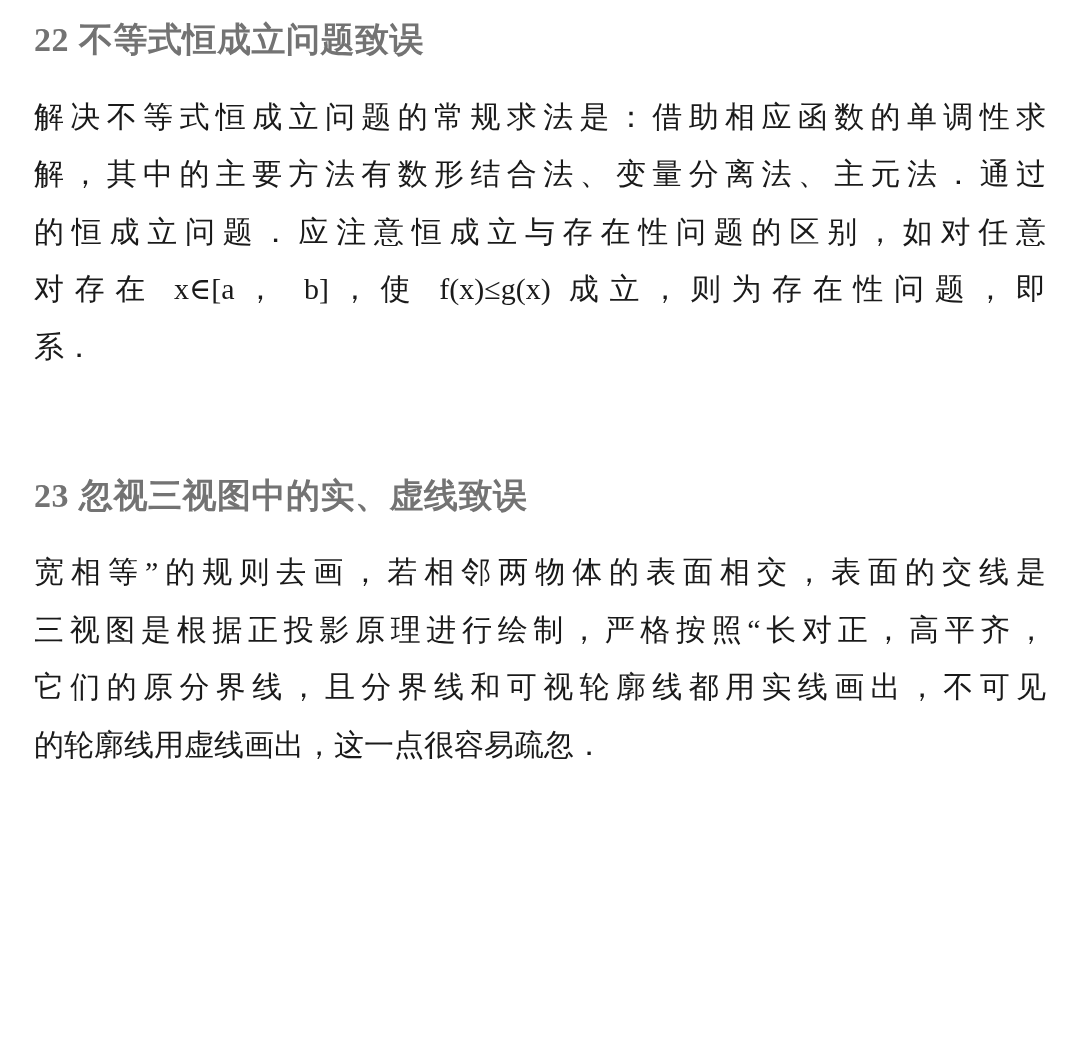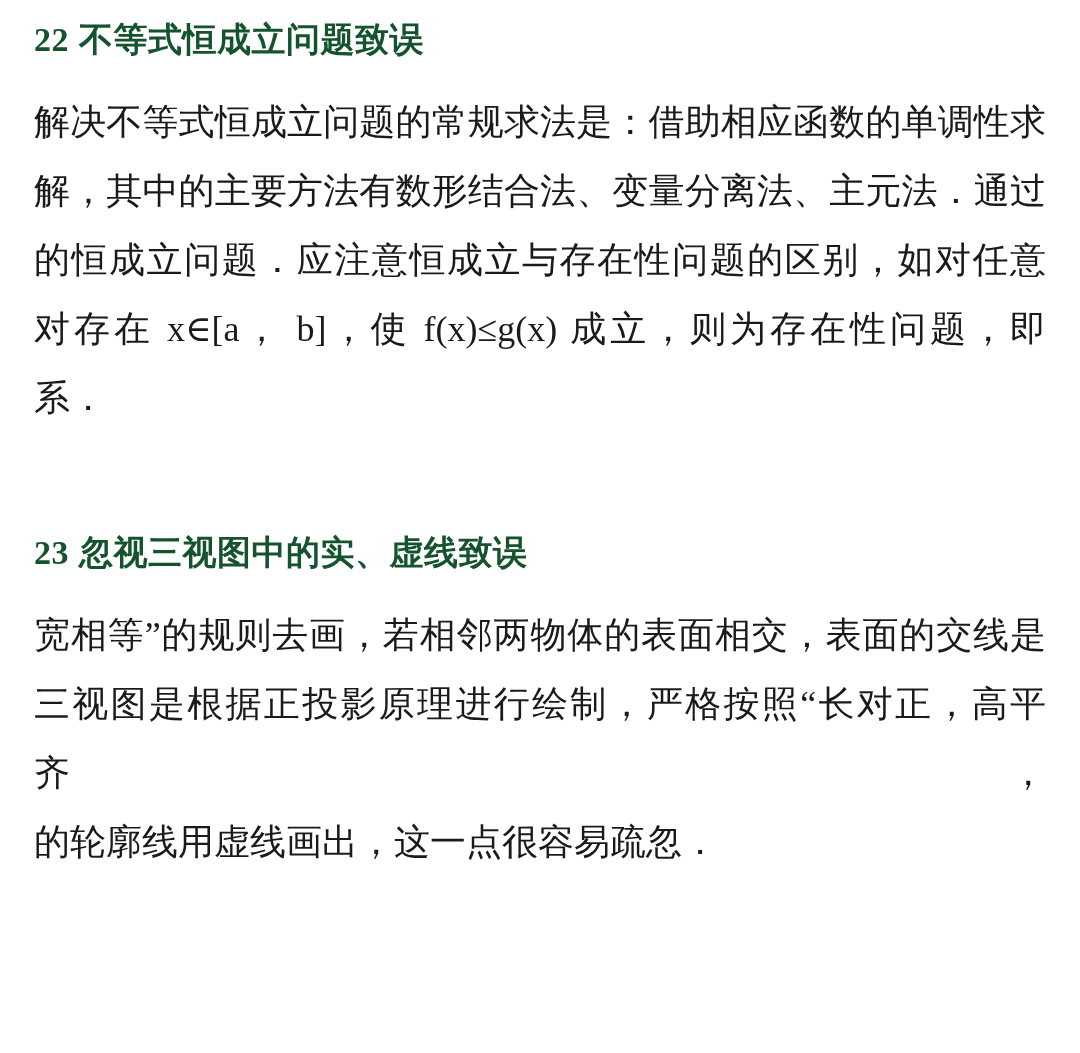--- a/index.html
+++ b/index.html
@@ -25,27 +25,27 @@
   .section + .section {
     margin-top: 96px;
   }
   .heading {
     font-family: "Liberation Serif", "DejaVu Serif", serif;
     font-weight: bold;
     font-size: 34px;
     line-height: 1.4;
     letter-spacing: 0.5px;
     margin: 0 0 24px 0;
-    color: #14532d;
+    color: #737373;
   }
   .heading .num {
     margin-right: 10px;
   }
   .body-text {
-    font-size: 36px;
+    font-size: 30px;
     line-height: 1.92;
     text-align: justify;
     text-justify: inter-ideograph;
     color: #1a1a1a;
     margin: 0;
   }
   .line {
     display: block;
   }
   .line.justify {
@@ -75,17 +75,18 @@
     </div>
   </div>
 
   <div class="section">
     <h2 class="heading">
       <span class="num">23</span><span>忽视三视图中的实、虚线致误</span>
     </h2>
     <div class="body-text">
       <span class="line justify">宽相等”的规则去画，若相邻两物体的表面相交，表面的交线是</span>
       <span class="line justify">三视图是根据正投影原理进行绘制，严格按照“长对正，高平齐，</span>
+      <span class="line justify">它们的原分界线，且分界线和可视轮廓线都用实线画出，不可见</span>
       <span class="line normal">的轮廓线用虚线画出，这一点很容易疏忽．</span>
     </div>
   </div>
 
 </div>
 
 </body></html>

